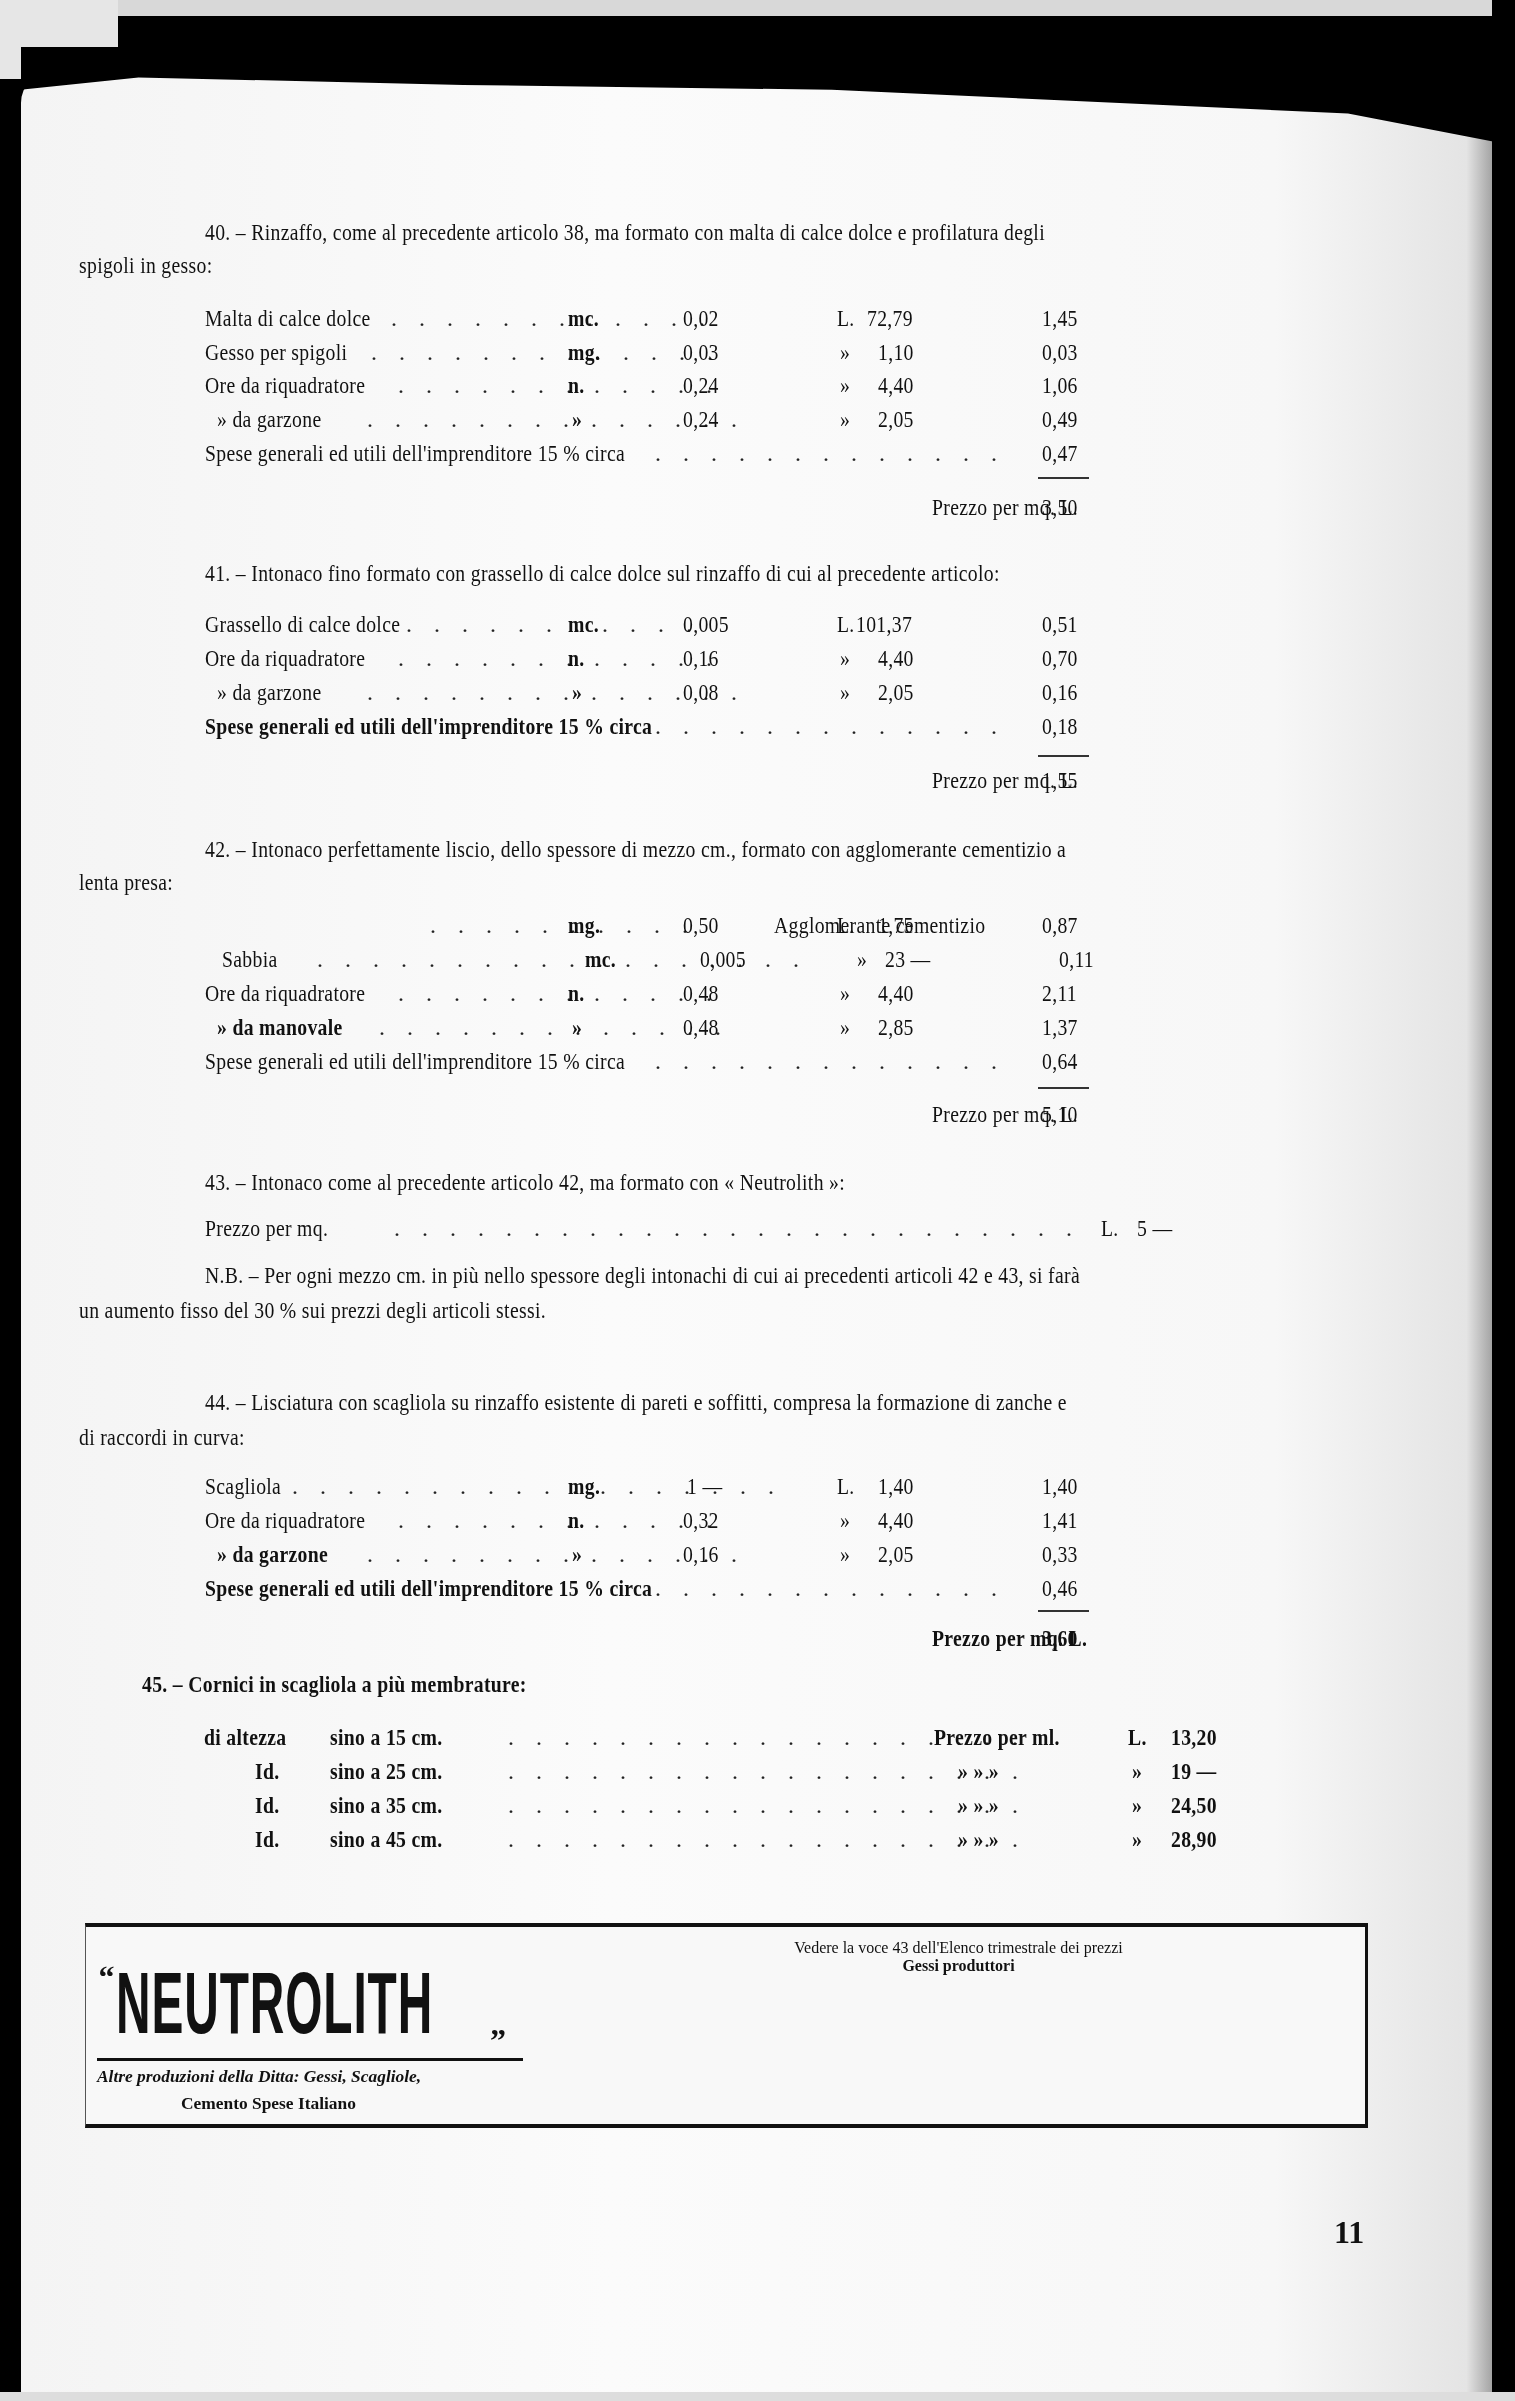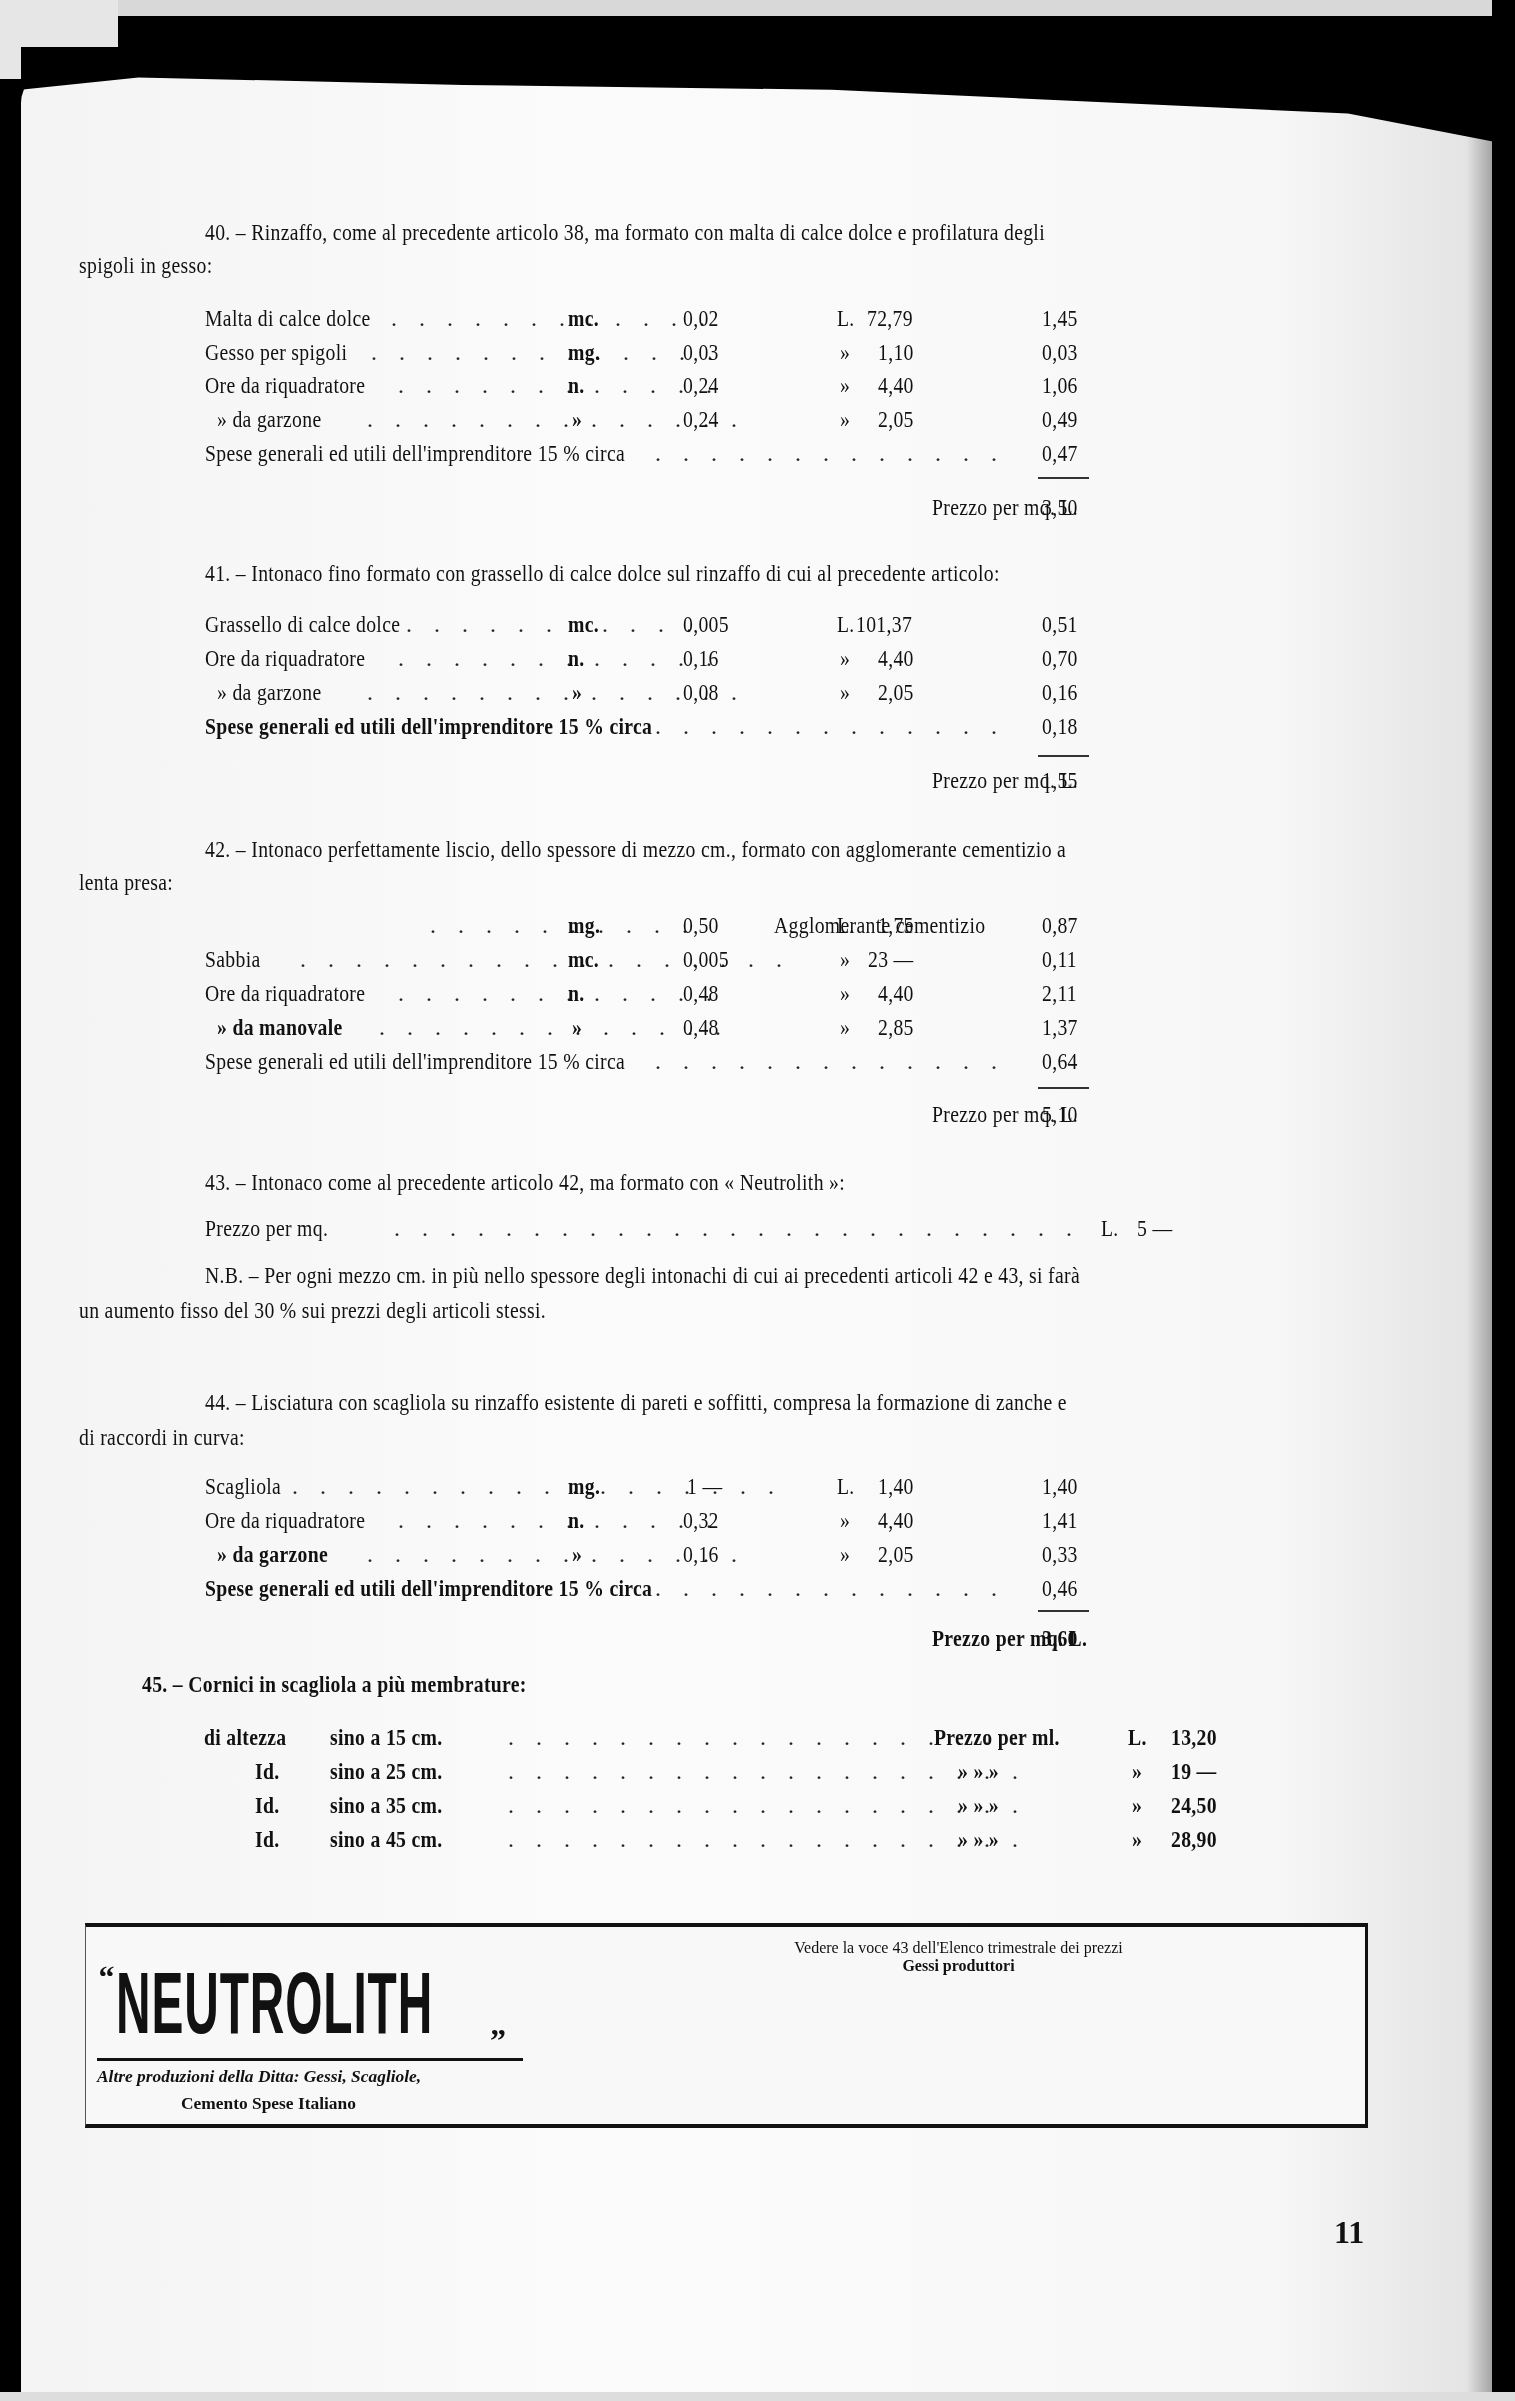--- a/index.html
+++ b/index.html
@@ -141,21 +141,21 @@
 <div>
   <div class="row" style="left:205px;top:909px;width:1137px;text-align:center;">
     <span class="txt" style="top:1.6px;">Agglomerante cementizio</span>
     <span class="lead" style="left:225px;">. . . . . . . . . .</span>
     <span class="txt bold" style="left:363px;top:1.6px;">mg.</span>
     <span class="txt" style="left:478px;top:1.6px;">0,50</span>
     <span class="txt" style="left:632px;top:1.6px;">L.</span>
     <span class="txt" style="left:673px;top:1.6px;">1,75</span>
     <span class="txt" style="left:837px;top:1.6px;">0,87</span>
   </div>
-  <div class="row" style="left:205px;top:943px;width:1137px;">
+  <div class="row" style="left:222px;top:943px;width:1137px;">
     <span class="txt" style="top:1.6px;">Sabbia</span>
     <span class="lead" style="left:95px;">. . . . . . . . . . . . . . . . . .</span>
     <span class="txt bold" style="left:363px;top:1.6px;">mc.</span>
     <span class="txt" style="left:478px;top:1.6px;">0,005</span>
     <span class="txt" style="left:635px;top:1.6px;">»</span>
     <span class="txt" style="left:663px;top:1.6px;">23 —</span>
     <span class="txt" style="left:837px;top:1.6px;">0,11</span>
   </div>
   <div class="row" style="left:205px;top:977px;width:1137px;">
     <span class="txt" style="top:1.6px;">Ore da riquadratore</span>

